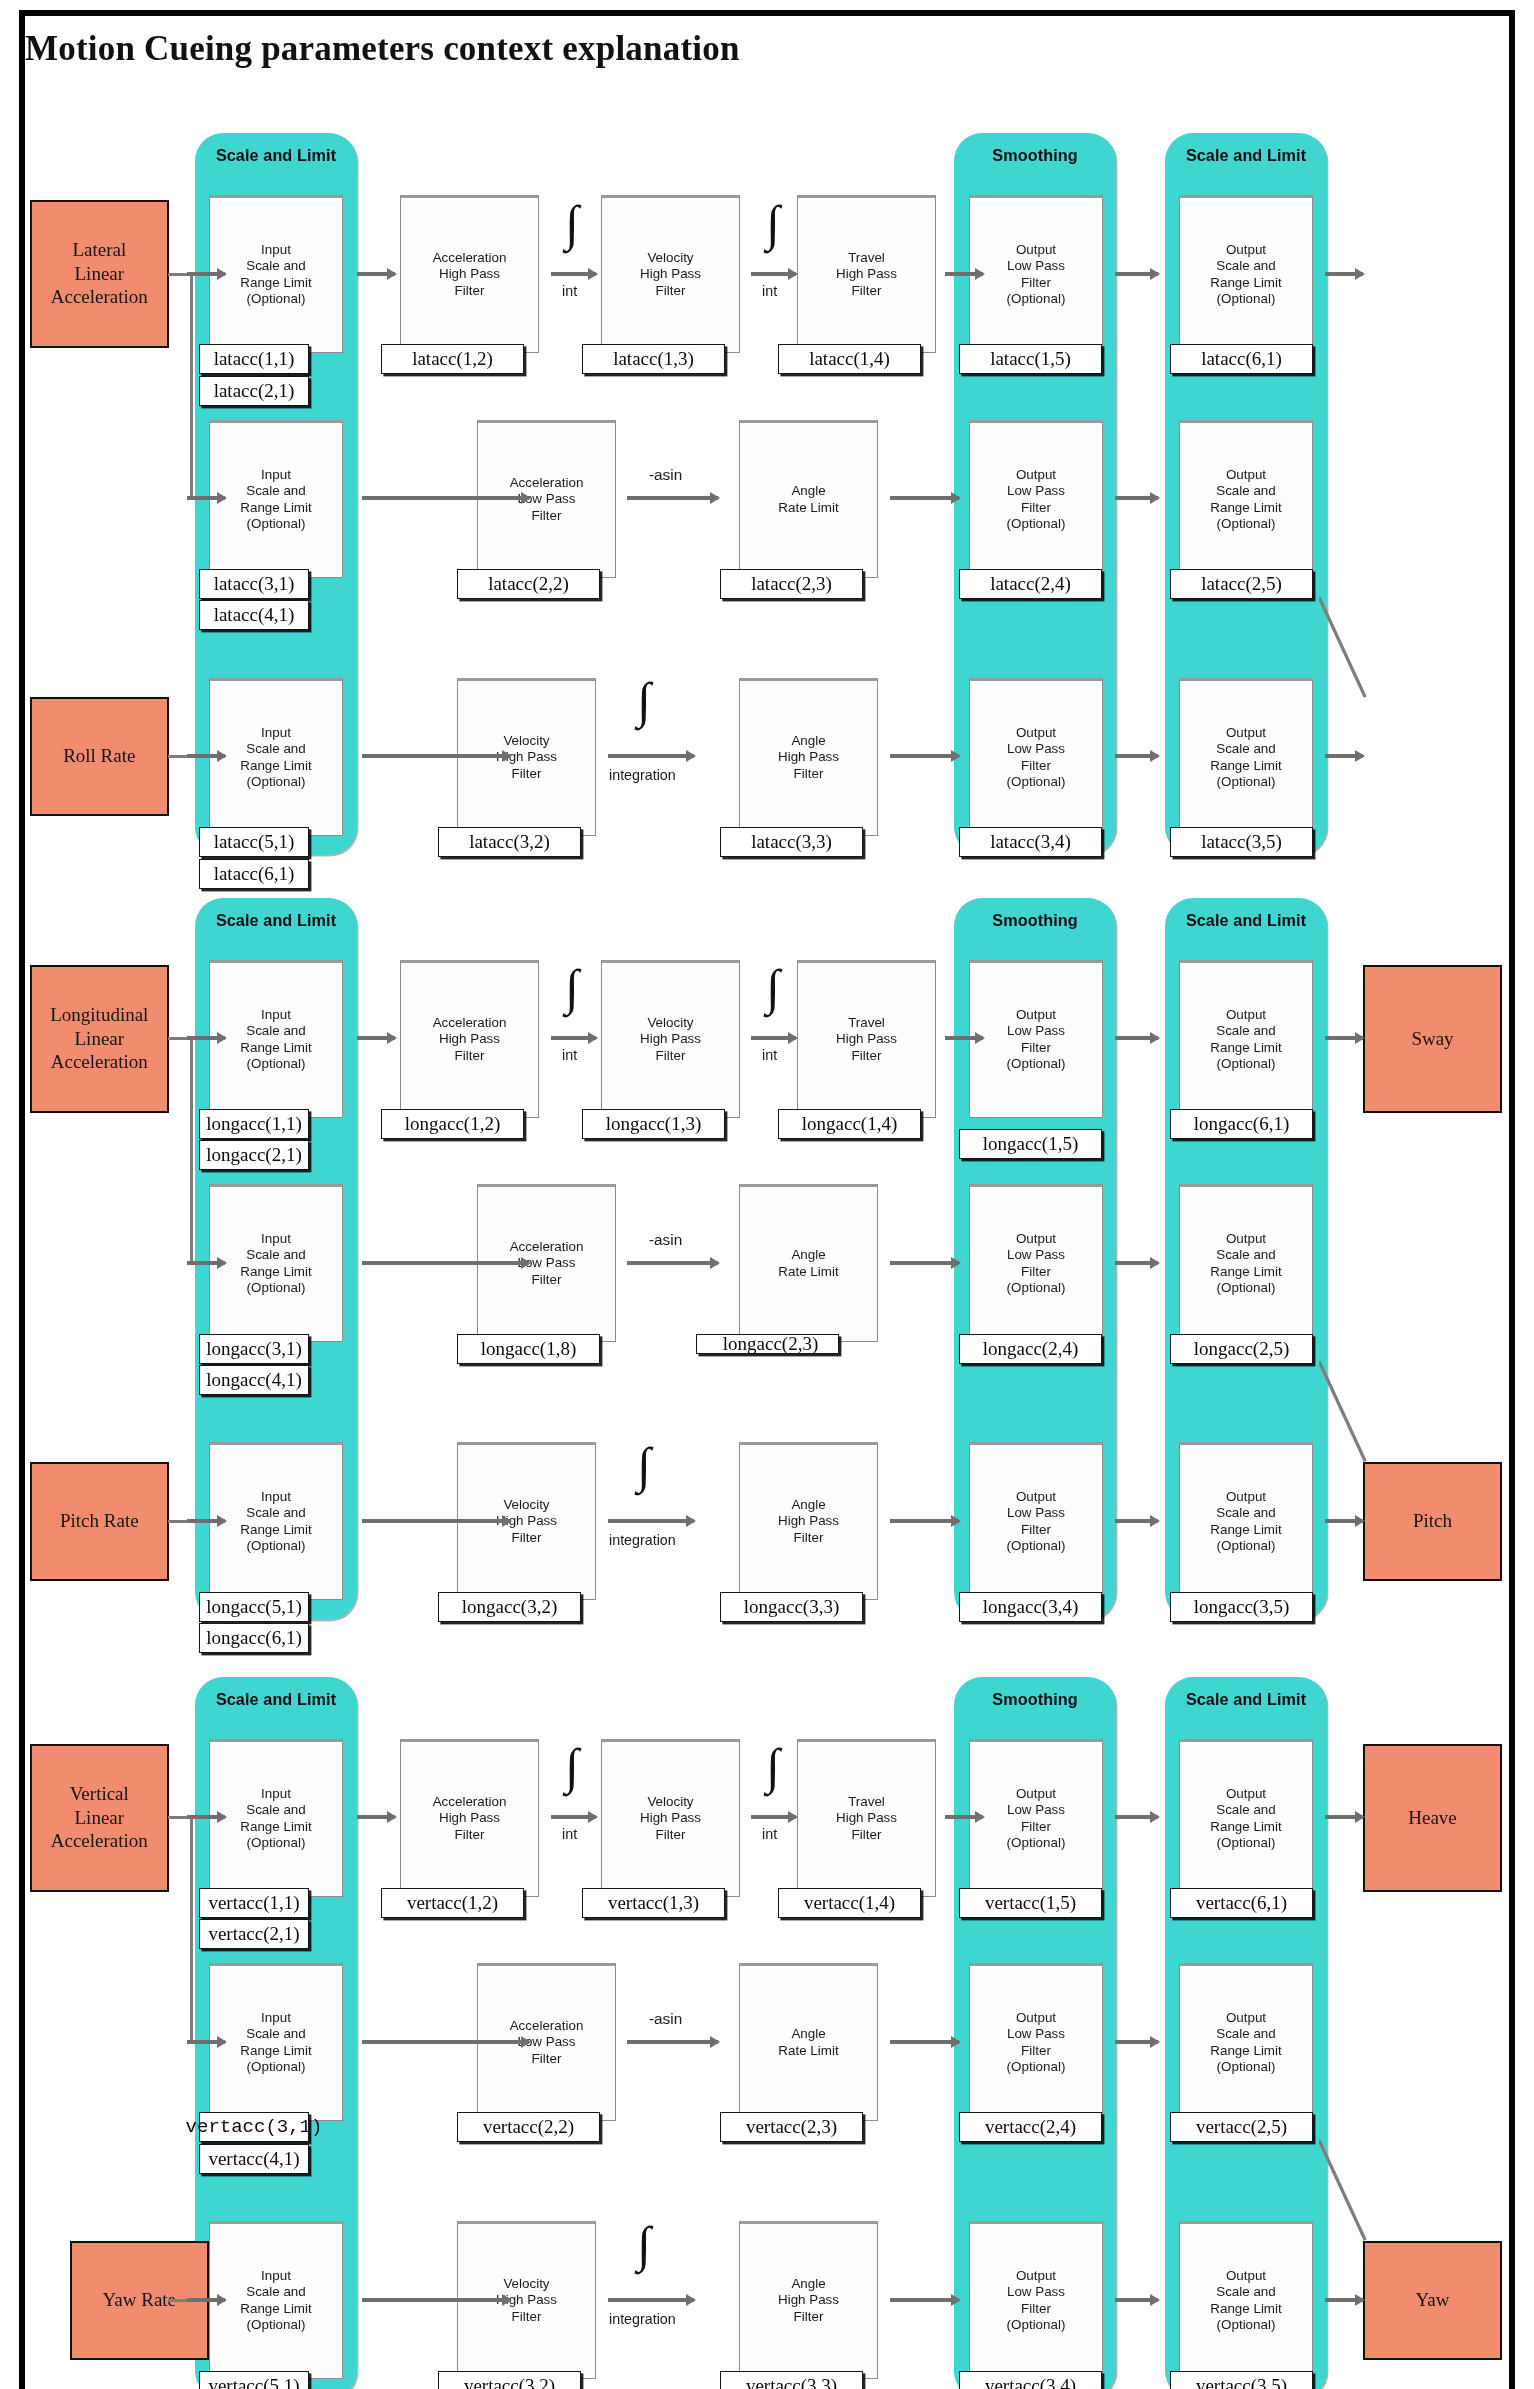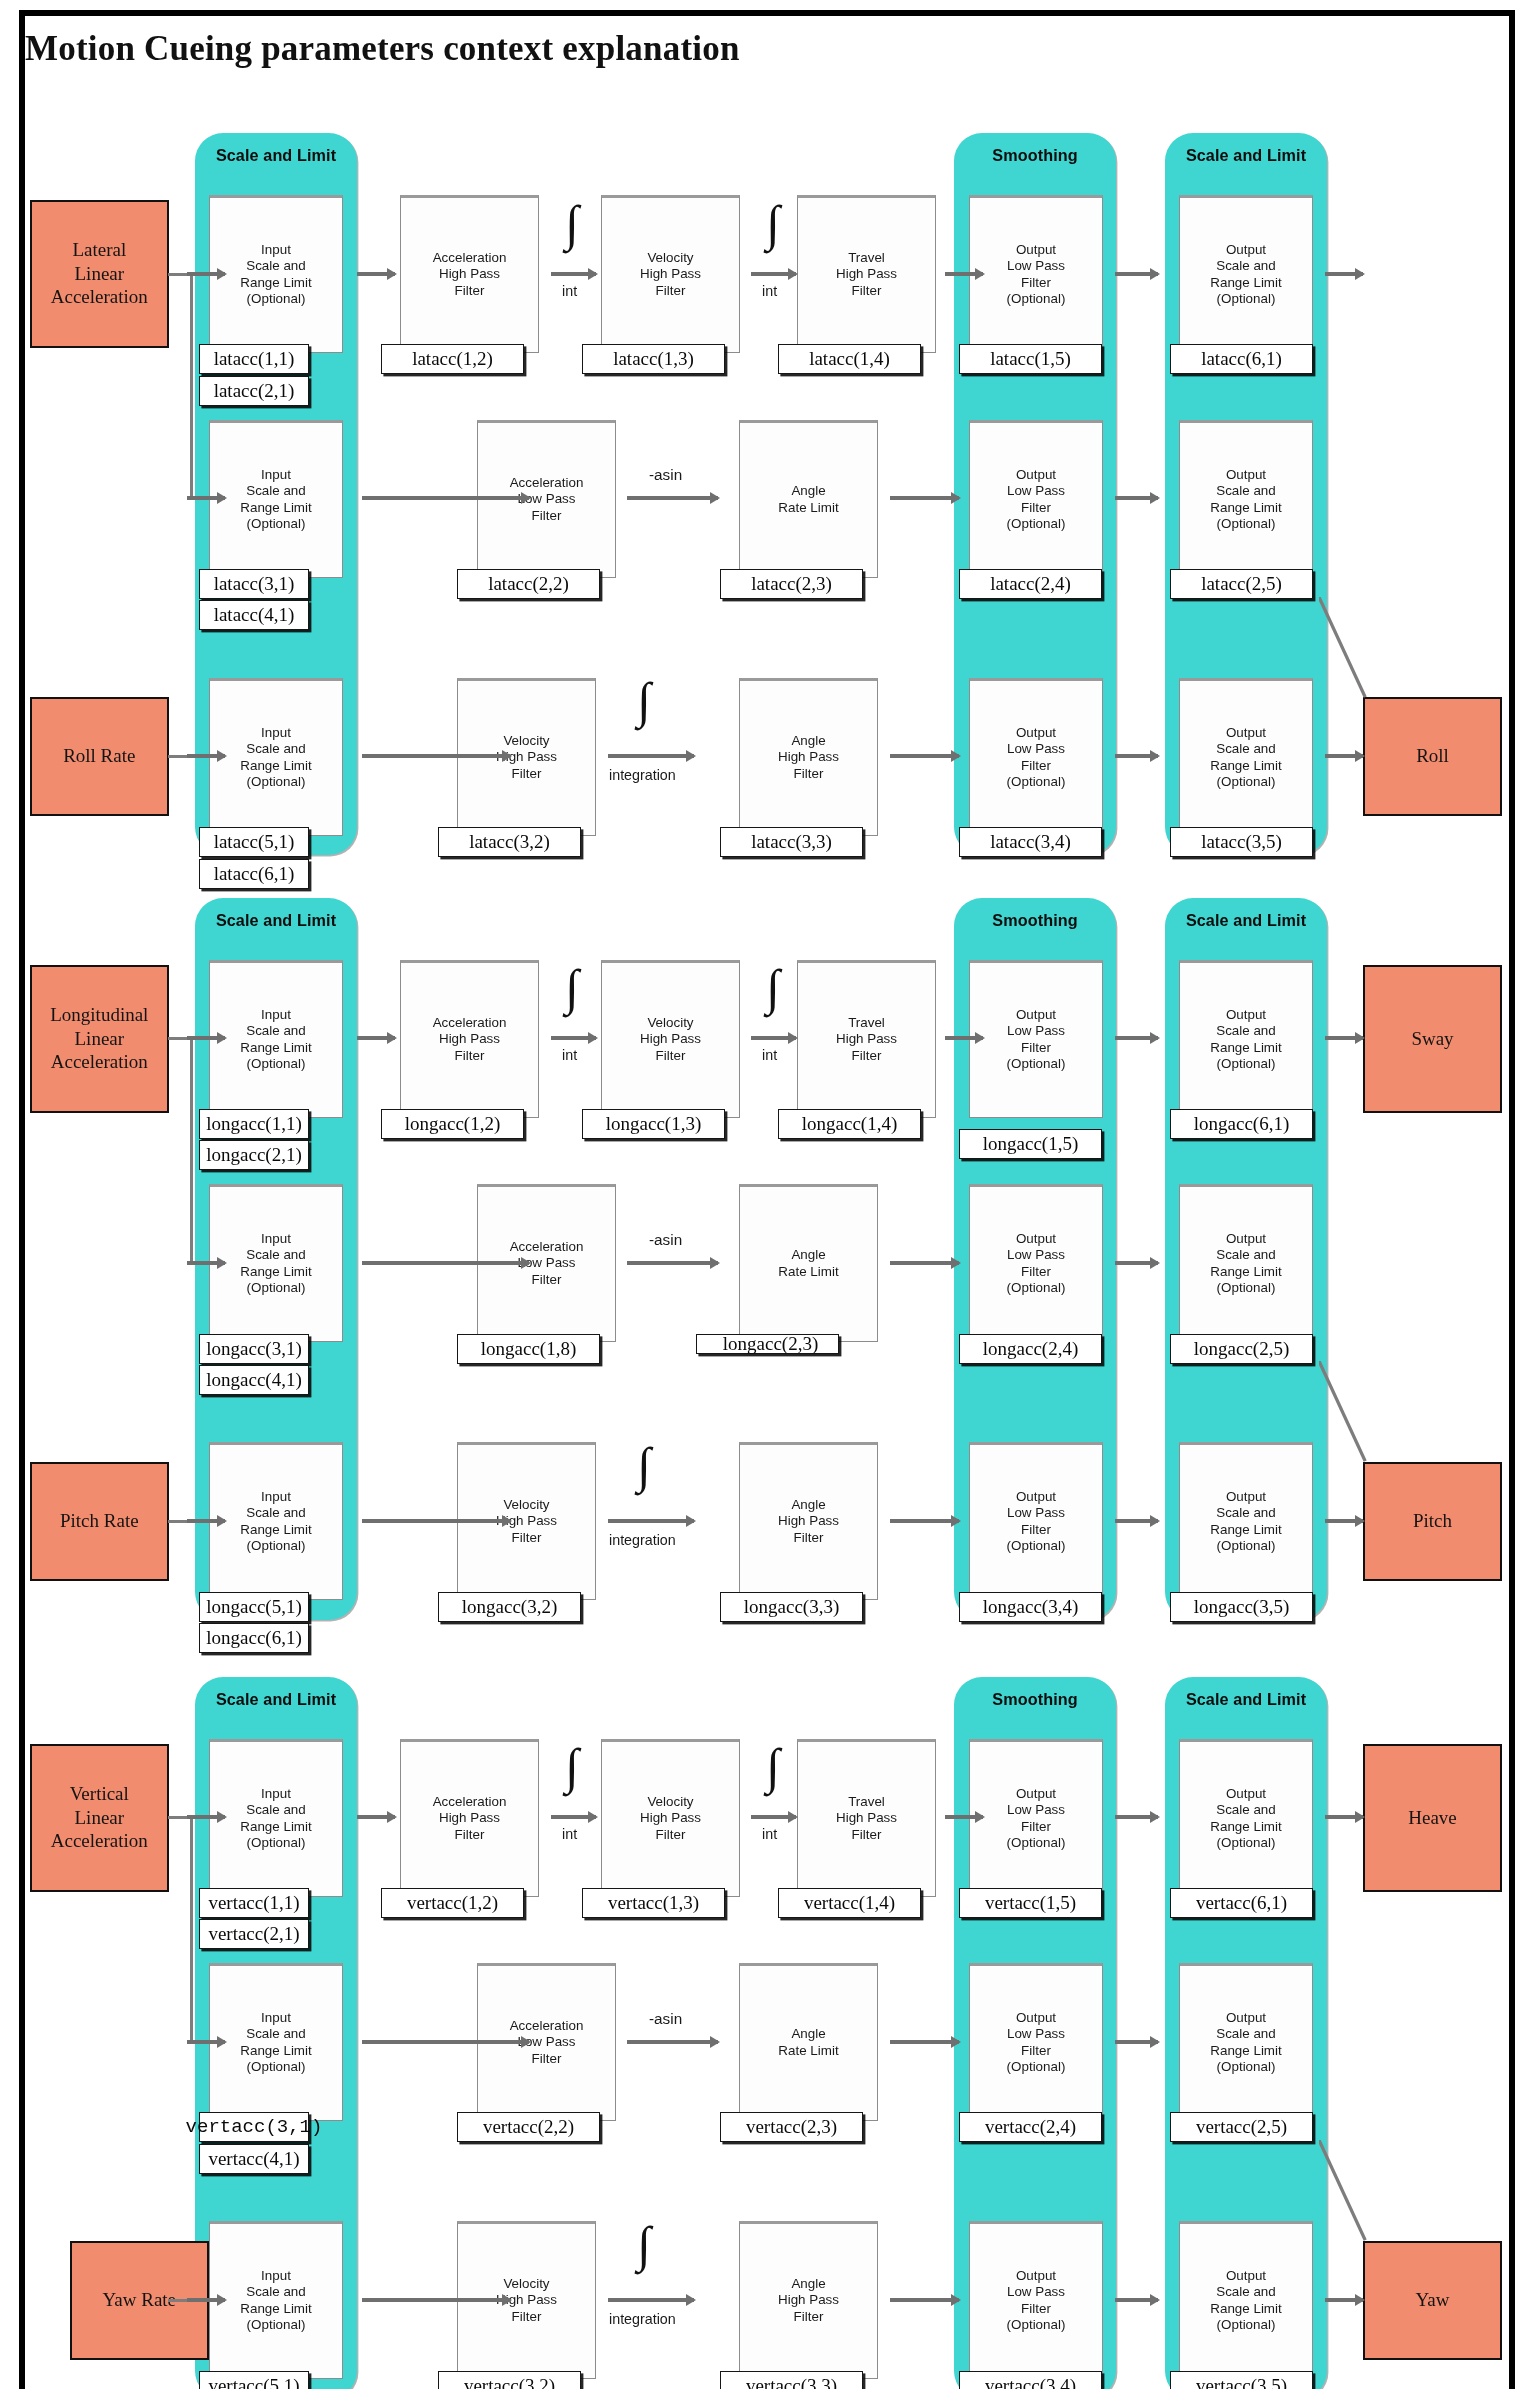--- a/index.html
+++ b/index.html
@@ -146,21 +146,20 @@
             <div class="group" style="left: 929px; top: 117px; width: 162px; height: 722px;">
               <div class="group-label">Smoothing</div>
             </div>
             <div class="group" style="left: 1140px; top: 117px; width: 162px; height: 722px;">
               <div class="group-label">Scale and Limit</div>
             </div>
             <div class="term" style="left: 4.8px; top: 184px; width: 139px; height: 148px;">Lateral
 Linear
 Acceleration</div>
             <div class="term" style="left: 4.8px; top: 681px; width: 139px; height: 119px;">Roll Rate</div>
-            <div class="term" style="left: 1338px; top: 681px; width: 139px; height: 119px;">Roll</div>
             <div class="vline" style="left: 165px; top: 258px; height: 225px;"></div>
             <div class="hline" style="left: 165px; top: 481px; width: 26px;"></div>
             <div class="hline" style="left: 143px; top: 257px; width: 23px;"></div>
             <div class="arrow" style="left: 162px; top: 256px; width: 38px;"></div>
             <div class="blk" style="left: 184px; top: 179px; width: 134px; height: 158px;">Input
 Scale and
 Range Limit
 (Optional)</div>
             <div class="tag" style="left: 174px; top: 328px; width: 110px; height: 30px;">latacc(1,1)</div>
             <div class="tag" style="left: 174px; top: 360px; width: 110px; height: 30px;">latacc(2,1)</div>

